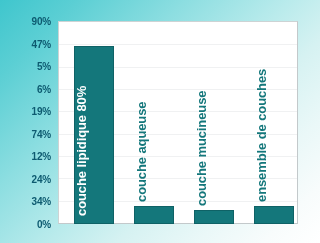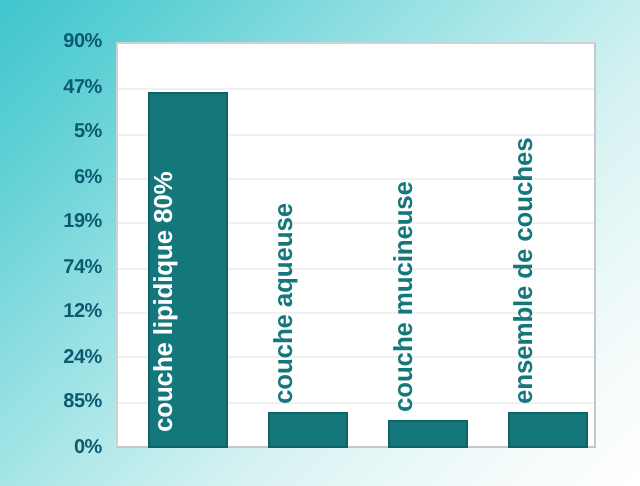--- a/index.html
+++ b/index.html
@@ -128,21 +128,21 @@
 
   <div id="y-axis">
     <div class="y-tick" style="top:0%">90%</div>
     <div class="y-tick" style="top:11.111%">47%</div>
     <div class="y-tick" style="top:22.222%">5%</div>
     <div class="y-tick" style="top:33.333%">6%</div>
     <div class="y-tick" style="top:44.444%">19%</div>
     <div class="y-tick" style="top:55.555%">74%</div>
     <div class="y-tick" style="top:66.666%">12%</div>
     <div class="y-tick" style="top:77.777%">24%</div>
-    <div class="y-tick" style="top:88.888%">85%</div>
+    <div class="y-tick" style="top:88.888%">34%</div>
     <div class="y-tick" style="top:100%">0%</div>
   </div>
 
   <div id="plot-area">
     <div id="gridlines">
       <div class="gridline" style="top:11.111%"></div>
       <div class="gridline" style="top:22.222%"></div>
       <div class="gridline" style="top:33.333%"></div>
       <div class="gridline" style="top:44.444%"></div>
       <div class="gridline" style="top:55.555%"></div>

